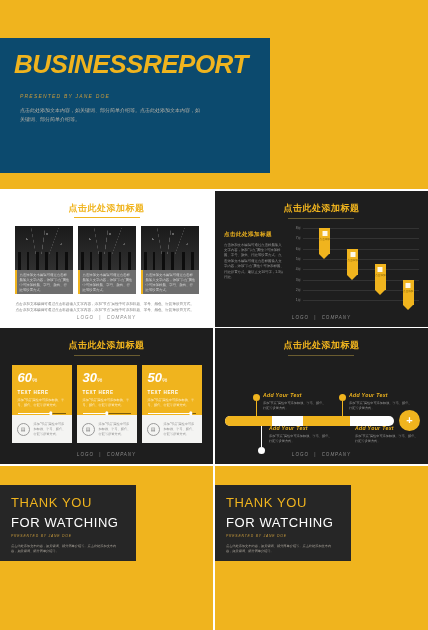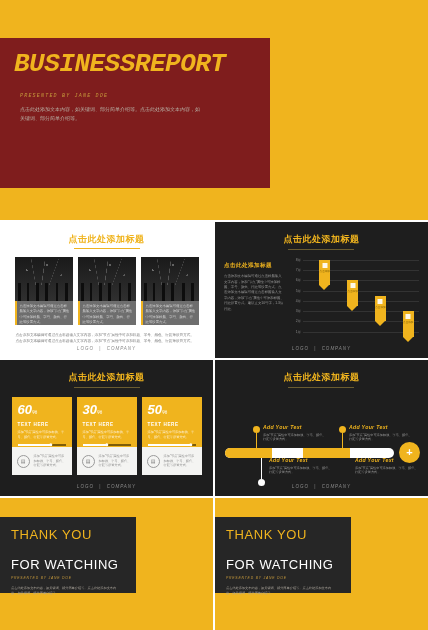--- a/index.html
+++ b/index.html
@@ -5,21 +5,21 @@
   html,body{margin:0;padding:0;background:#fff;}
   body{width:428px;height:630px;overflow:hidden;font-family:"Liberation Sans","DejaVu Sans",sans-serif;}
   .deck{width:428px;height:630px;display:flex;flex-direction:column;background:#fff;}
 
   
   .slide{position:relative;overflow:hidden;box-sizing:border-box;}
   .row{display:flex;width:428px;}
 
   
   .cover{width:428px;height:226px;background:#f0b41e;position:relative;}
-  .cover-panel{position:absolute;left:0;top:38px;width:270px;height:150px;background:#7f1d1d;font-family:Liberation Mono, monospace;}
+  .cover-panel{position:absolute;left:0;top:38px;width:270px;height:135px;background:#0c4a6e;}
   .cover-inner{padding:13px 14px 0 14px;}
   .cover-title{font-size:26px;line-height:26px;font-weight:bold;font-style:italic;color:#f0b41e;letter-spacing:-0.5px;white-space:nowrap;margin:0;}
   .cover-sub{font-size:17px;line-height:22px;font-weight:bold;color:#ffffff;white-space:nowrap;margin:6px 0 0 0;letter-spacing:-0.3px;}
   .cover-pres{font-size:5px;letter-spacing:1.2px;font-style:italic;color:#c79a3c;margin:16px 0 0 6px;}
   .cover-body{font-size:5px;line-height:9px;color:#b9b3a8;margin:7px 0 0 6px;width:180px;}
 
   
   .s-title{text-align:center;font-size:9px;font-weight:bold;color:#f0b41e;letter-spacing:.5px;padding-top:11px;position:relative;}
   .s-title .ul{display:block;width:66px;height:1px;background:#f0b41e;margin:2px auto 0;}
   .s-title-dark{text-align:center;font-size:9px;font-weight:bold;color:#f0b41e;letter-spacing:.5px;padding-top:11px;}
@@ -92,24 +92,24 @@
   .tseg{position:absolute;top:0;bottom:0;background:#f0b41e;}
   .tplus{position:absolute;right:8px;top:52px;width:21px;height:21px;border-radius:50%;background:#f0b41e;color:#fff;font-size:11px;line-height:21px;text-align:center;font-weight:bold;}
   .tnode{position:absolute;border-radius:50%;}
   .tstem{position:absolute;width:1px;background:#f0b41e;}
   .tstem.w{background:#ffffff;}
   .titem{position:absolute;width:64px;}
   .titem h5{margin:0;font-size:5.2px;font-weight:bold;font-style:italic;color:#f0b41e;letter-spacing:.3px;}
   .titem p{margin:2.5px 0 0;font-size:3.2px;line-height:4.8px;color:#9a9a9a;}
 
   
-  .thanks{width:214px;height:132px;background:#f0b41e;position:relative;box-sizing:border-box;}
+  .thanks{width:214px;height:164px;background:#f0b41e;position:relative;box-sizing:border-box;}
   .th-panel{position:absolute;left:0;top:19px;width:136px;height:76px;background:#262626;padding:10px 0 0 11px;box-sizing:border-box;}
   .th1{font-size:13px;line-height:15px;color:#f0b41e;letter-spacing:.6px;}
-  .th2{font-size:13px;line-height:15px;color:#ffffff;letter-spacing:.6px;margin-top:15px;}
+  .th2{font-size:13px;line-height:15px;color:#ffffff;letter-spacing:.6px;margin-top:5px;}
   .thp{font-size:3.4px;letter-spacing:.8px;color:#c79a3c;margin-top:4px;font-style:italic;}
   .thb{font-size:3.2px;line-height:5px;color:#a9a39a;margin-top:6px;width:108px;}
 
   .vdiv{width:2px;background:#ffffff;}
   .hdiv{height:2px;background:#ffffff;width:428px;}
 </style>
 </head>
 <body>
 
 <div class="deck">

